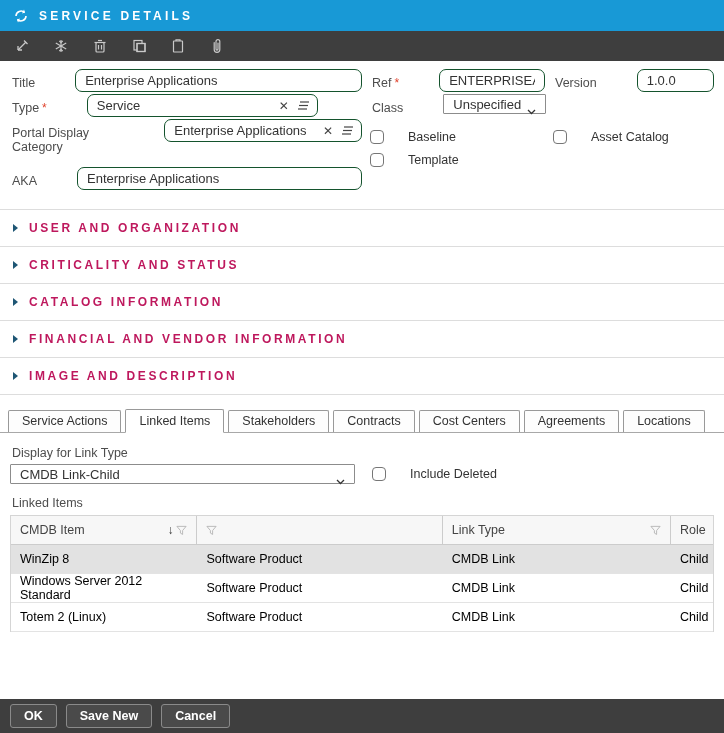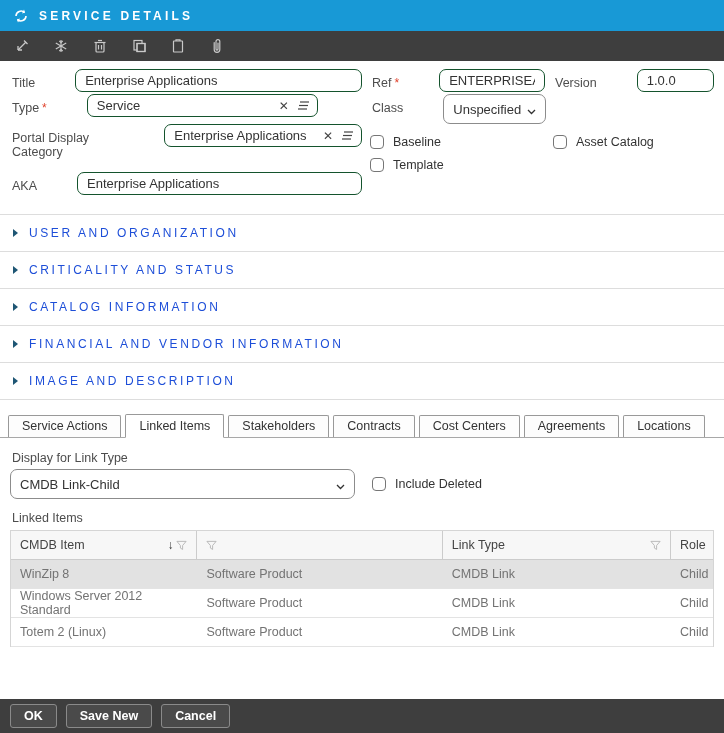--- a/index.html
+++ b/index.html
@@ -27,34 +27,34 @@
   .inp {
     height:23px; border:1px solid #14532d; border-radius:7px; padding:0 9px;
     font-size:13px; color:#333; font-family:"Liberation Sans",sans-serif; background:#fff; width:100%;
   }
   .lookup { position:relative; }
   .lookup .inp { padding-right:44px; }
   .lk-icons { position:absolute; right:8px; top:0; height:23px; display:flex; align-items:center; gap:8px; }
   .x-icn { font-size:12px; color:#444; cursor:pointer; line-height:1; }
   .menu-icn { color:#444; cursor:pointer; display:inline-flex; }
   .sel {
-    height:30px; border:1px solid #8c8c8c; border-radius:7px; padding:0 24px 0 9px;
+    height:20px; border:1px solid #8c8c8c; border-radius:1px; padding:0 24px 0 9px;
     font-size:13px; color:#333; background:#fff; position:relative; display:flex; align-items:center; cursor:pointer;
   }
   .sel .chev { position:absolute; right:9px; top:8px; }
 
-  .cbwrap { display:flex; align-items:center; gap:9px; cursor:pointer; }
+  .cbwrap { display:flex; align-items:center; gap:24px; cursor:pointer; }
   .cb { width:14px; height:14px; border:1px solid #767676; border-radius:4px; background:#fff; flex:0 0 auto; }
   .cblbl { font-size:12.5px; color:#333; }
 
   
   .secs { margin-top:17px; border-bottom:1px solid #ddd; }
   .sec { height:37px; border-top:1px solid #ddd; display:flex; align-items:center; gap:11px; padding-left:13px; cursor:pointer; }
   .sec .tri { width:0; height:0; border-left:5px solid #1e5674; border-top:4px solid transparent; border-bottom:4px solid transparent; }
-  .sec .stxt { font-size:12px; color:#1d4ed8; letter-spacing:2.6px; font-weight:400; }
+  .sec .stxt { font-size:12px; color:#be185d; letter-spacing:2.6px; font-weight:700; }
 
   
   .tabs { display:flex; align-items:flex-end; padding-left:8px; margin-top:11px; border-bottom:1px solid #a8a8a8; height:27px; }
   .tab {
     border:1px solid #999; border-bottom:none; border-radius:2px 2px 0 0; background:#fdfdfd;
     height:22px; line-height:21px; padding:0 13px; font-size:12.5px; color:#333; margin-right:4px; cursor:pointer;
   }
   .tab.active { height:24px; line-height:23px; margin-bottom:-1px; background:#fff; border-bottom:1px solid #fff; }
 
   
@@ -62,21 +62,21 @@
   .lt-row { display:flex; align-items:center; }
 
   
   .grid { margin-top:5px; border:1px solid #d5d5d5; border-bottom:none; width:704px; font-size:12.5px; }
   .g-hdr { display:flex; background:#f7f7f7; border-bottom:1px solid #ccc; height:29px; color:#444; }
   .g-hc { display:flex; align-items:center; padding:0 9px; border-right:1px solid #ccc; cursor:pointer; }
   .g-hc:last-child { border-right:none; }
   .g-hc .hname { flex:1; }
   .g-row { display:flex; height:29px; border-bottom:1px solid #e3e3e3; background:#fff; align-items:center; cursor:pointer; }
   .g-row.selected { background:#e2e2e2; }
-  .g-c { padding:0 9px; color:#737373; }
+  .g-c { padding:0 9px; color:#000000; }
   .c0 { width:187px; } .c1 { width:246px; } .c2 { width:229px; } .c3 { width:42px; text-align:right; padding-right:6px; }
   .sort-arrow { font-size:12px; color:#333; margin-right:3px; }
   .funnel { display:inline-flex; }
 
   
   .ftr { position:absolute; left:0; bottom:0; width:724px; height:34px; background:#3e3e3e;
          display:flex; align-items:center; gap:9px; padding:0 10px; }
   .btn { background:#4a4a4a; border:1px solid #8a8a8a; border-radius:3px; color:#fff; font-weight:bold;
          font-size:12.5px; font-family:"Liberation Sans",sans-serif; padding:0 13px; height:24px; cursor:pointer; }
 </style>

